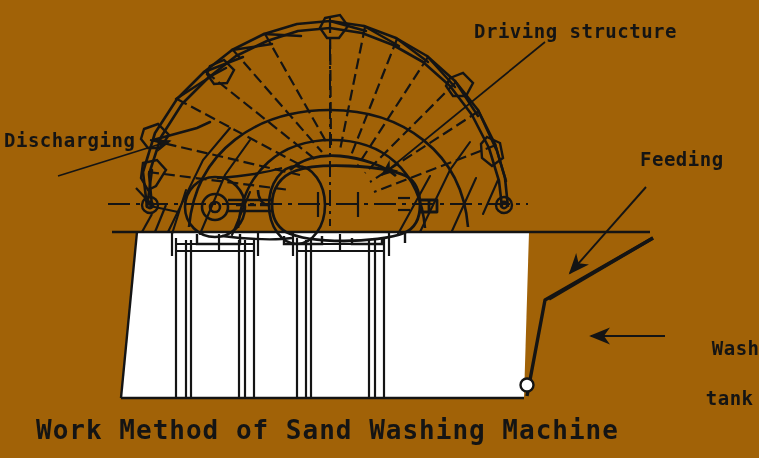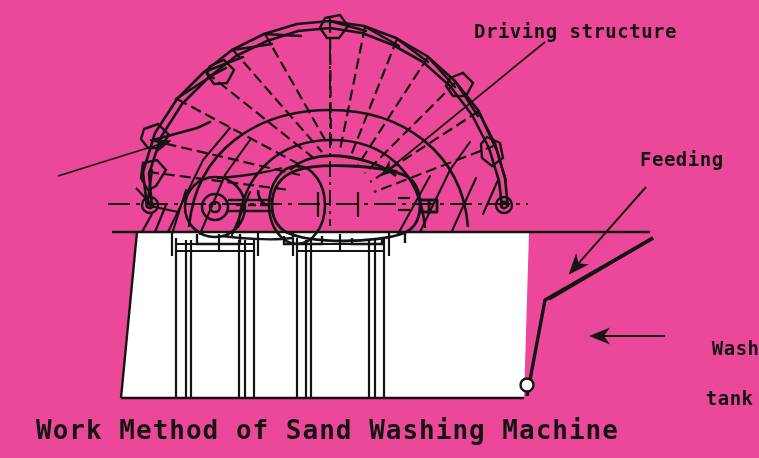--- a/index.html
+++ b/index.html
@@ -4,21 +4,21 @@
 <style>
   html, body {
     margin: 0;
     padding: 0;
     background: #ffffff;
   }
   #page {
     position: relative;
     width: 759px;
     height: 458px;
-    background: #ec4899;
+    background: #a16207;
     overflow: hidden;
     font-family: "DejaVu Sans Mono", monospace;
   }
   #diagram {
     position: absolute;
     left: 0;
     top: 0;
     width: 759px;
     height: 458px;
   }
@@ -251,20 +251,21 @@
 
     <g stroke="#141414" fill="none" stroke-width="2.2">
       <path d="M136,188 L150,203"></path>
       <path d="M142,232 L152,214"></path>
       <path d="M155,232 L166,205"></path>
     </g>
   </svg>
 
   <div class="lbl" id="label-driving">Driving structure</div>
 
+  <div class="lbl" id="label-discharging">Discharging</div>
 
   <div class="lbl" id="label-feeding">Feeding</div>
 
   <div class="lbl" id="label-washing">
     <span class="l1">Washing</span>
     <span class="l2">tank</span>
   </div>
 
   <div id="caption">Work Method of Sand Washing Machine</div>
 

